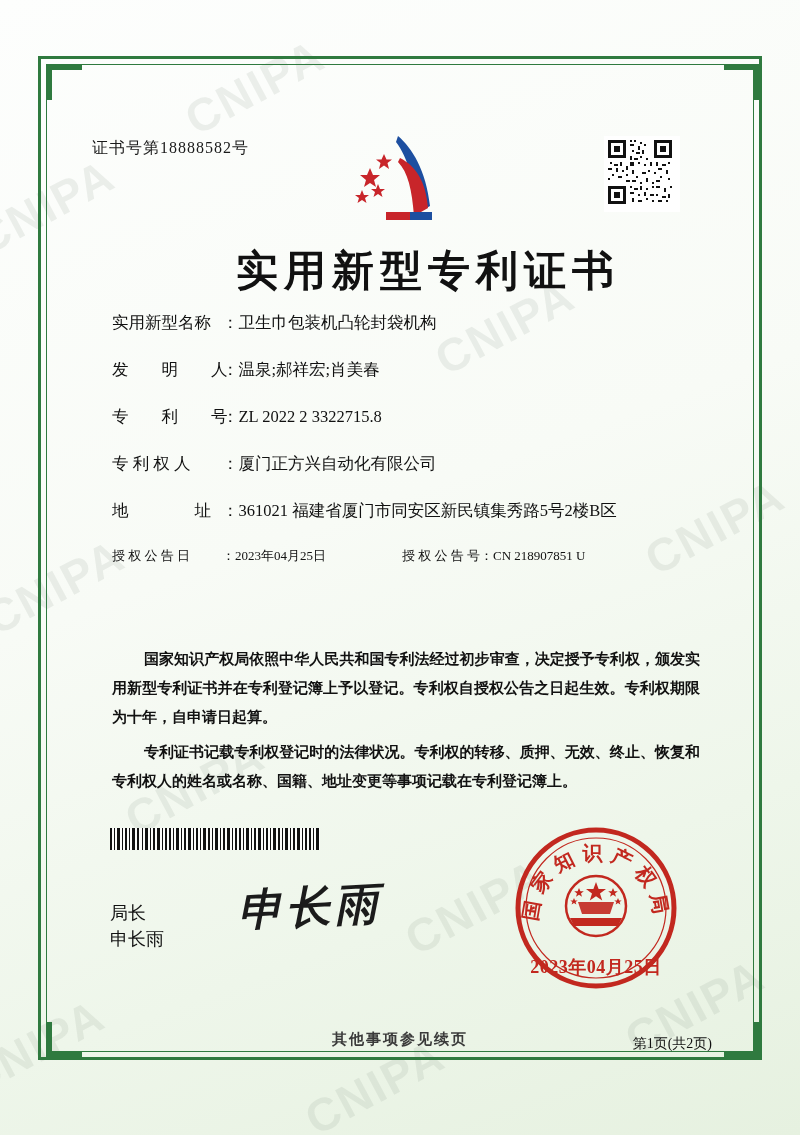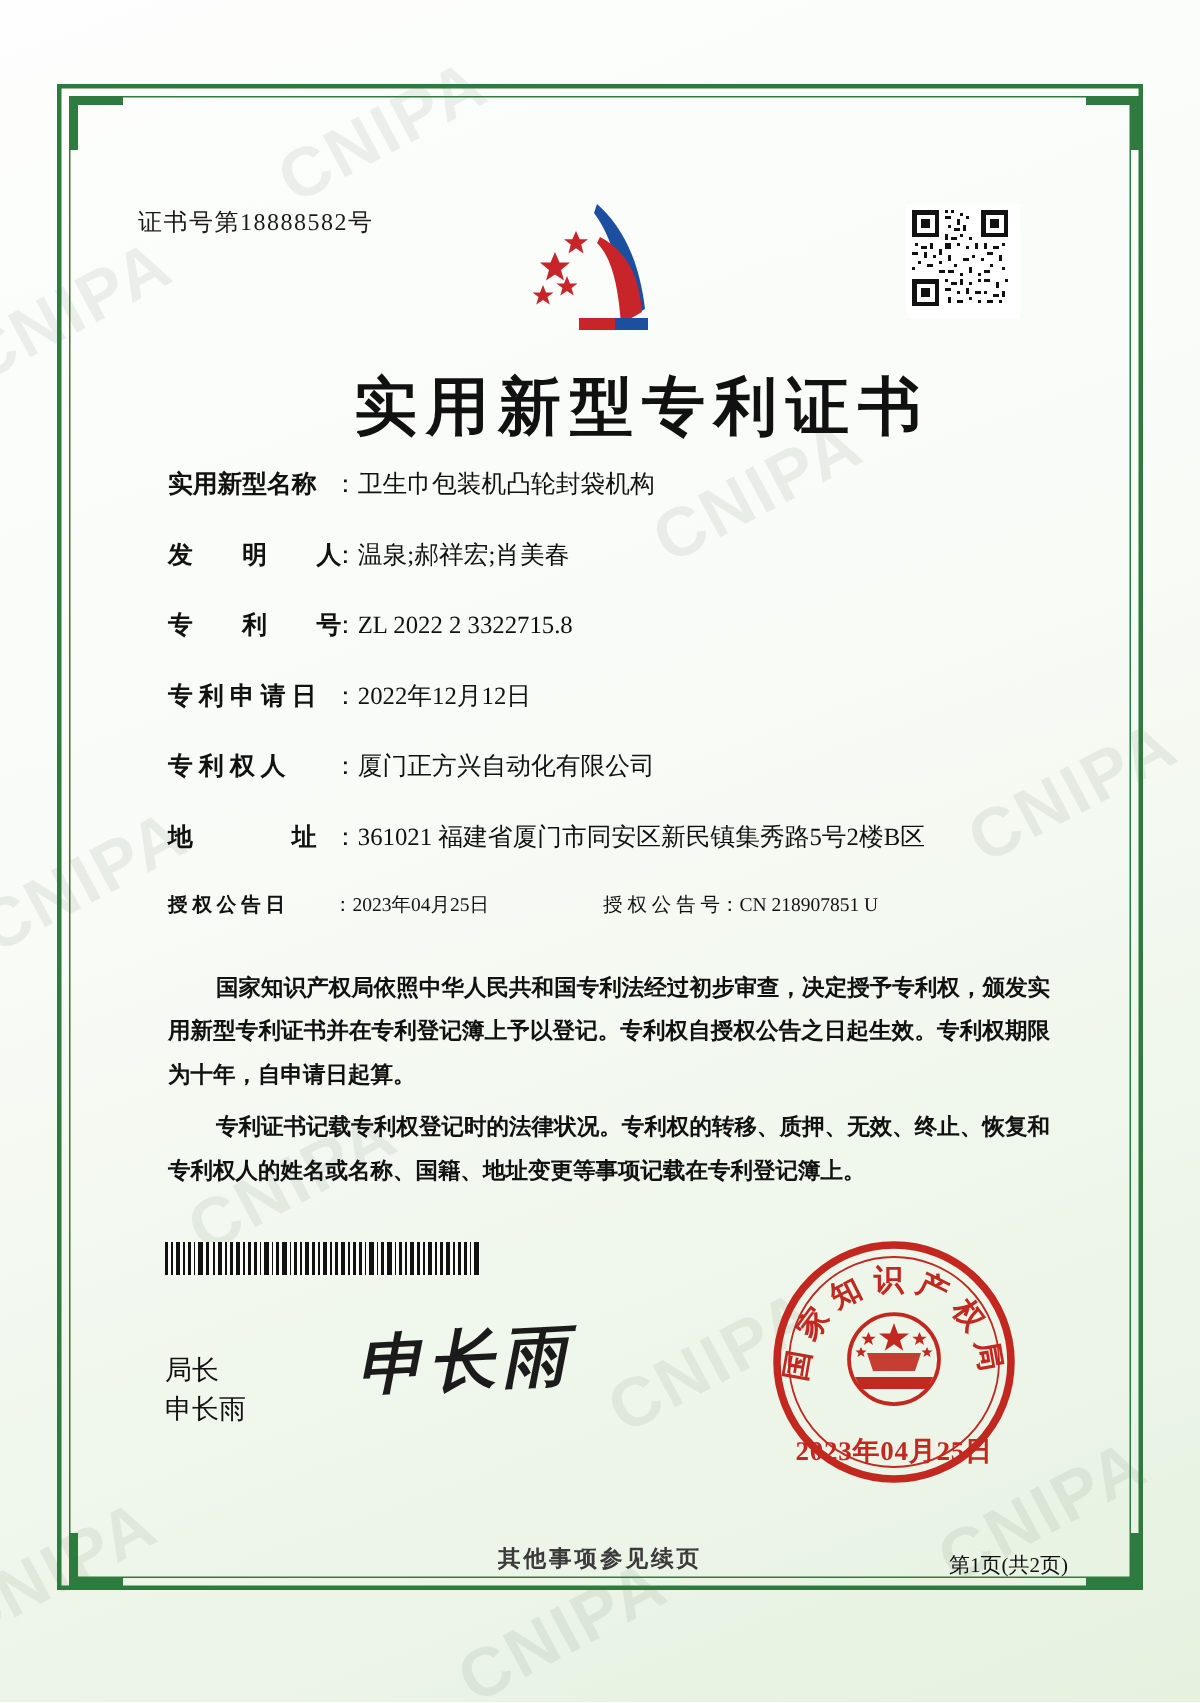--- a/index.html
+++ b/index.html
@@ -112,21 +112,20 @@
     position: relative;
     height: 47px;
     font-size: 16.5px;
     color: #111;
     white-space: nowrap;
   }
   .lab {
     display: inline-block;
     width: 110px;
     letter-spacing: 0;
-    font-weight: bold;
   }
   .val {
     display: inline-block;
   }
 
   .grant-row {
     position: relative;
     height: 47px;
     font-size: 13px;
     color: #111;
@@ -346,23 +345,20 @@
     <div class="row">
       <span class="lab">实用新型名称</span><span class="val">：卫生巾包装机凸轮封袋机构</span>
     </div>
     <div class="row">
       <span class="lab">发　　明　　人</span><span class="val">：温泉;郝祥宏;肖美春</span>
     </div>
     <div class="row">
       <span class="lab">专　　利　　号</span><span class="val">：ZL 2022 2 3322715.8</span>
     </div>
     <div class="row">
-      <span class="lab">专 利 申 请 日</span><span class="val">：2022年12月12日</span>
-    </div>
-    <div class="row">
       <span class="lab">专 利 权 人</span><span class="val">：厦门正方兴自动化有限公司</span>
     </div>
     <div class="row">
       <span class="lab">地　　　　址</span><span class="val">：361021 福建省厦门市同安区新民镇集秀路5号2楼B区</span>
     </div>
     <div class="grant-row">
       <span class="lab">授 权 公 告 日</span><span class="val">：2023年04月25日</span>
       <span class="second">
         <span class="lab2">授 权 公 告 号</span><span class="val">：CN 218907851 U</span>
       </span>

